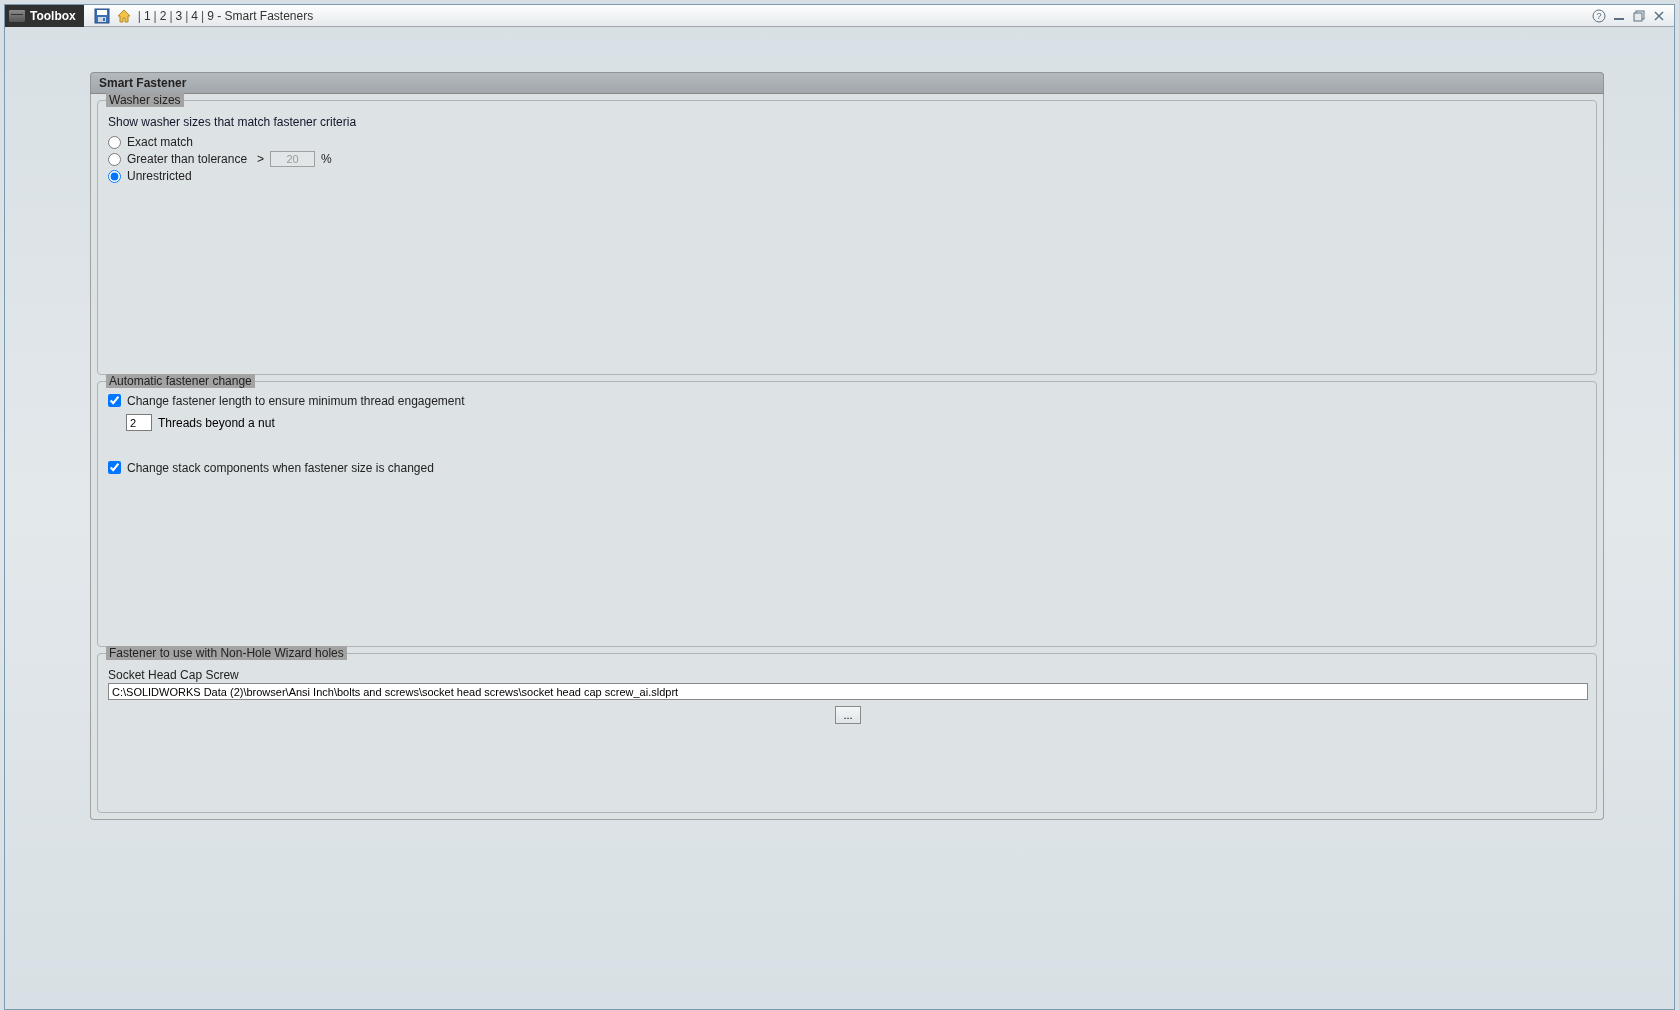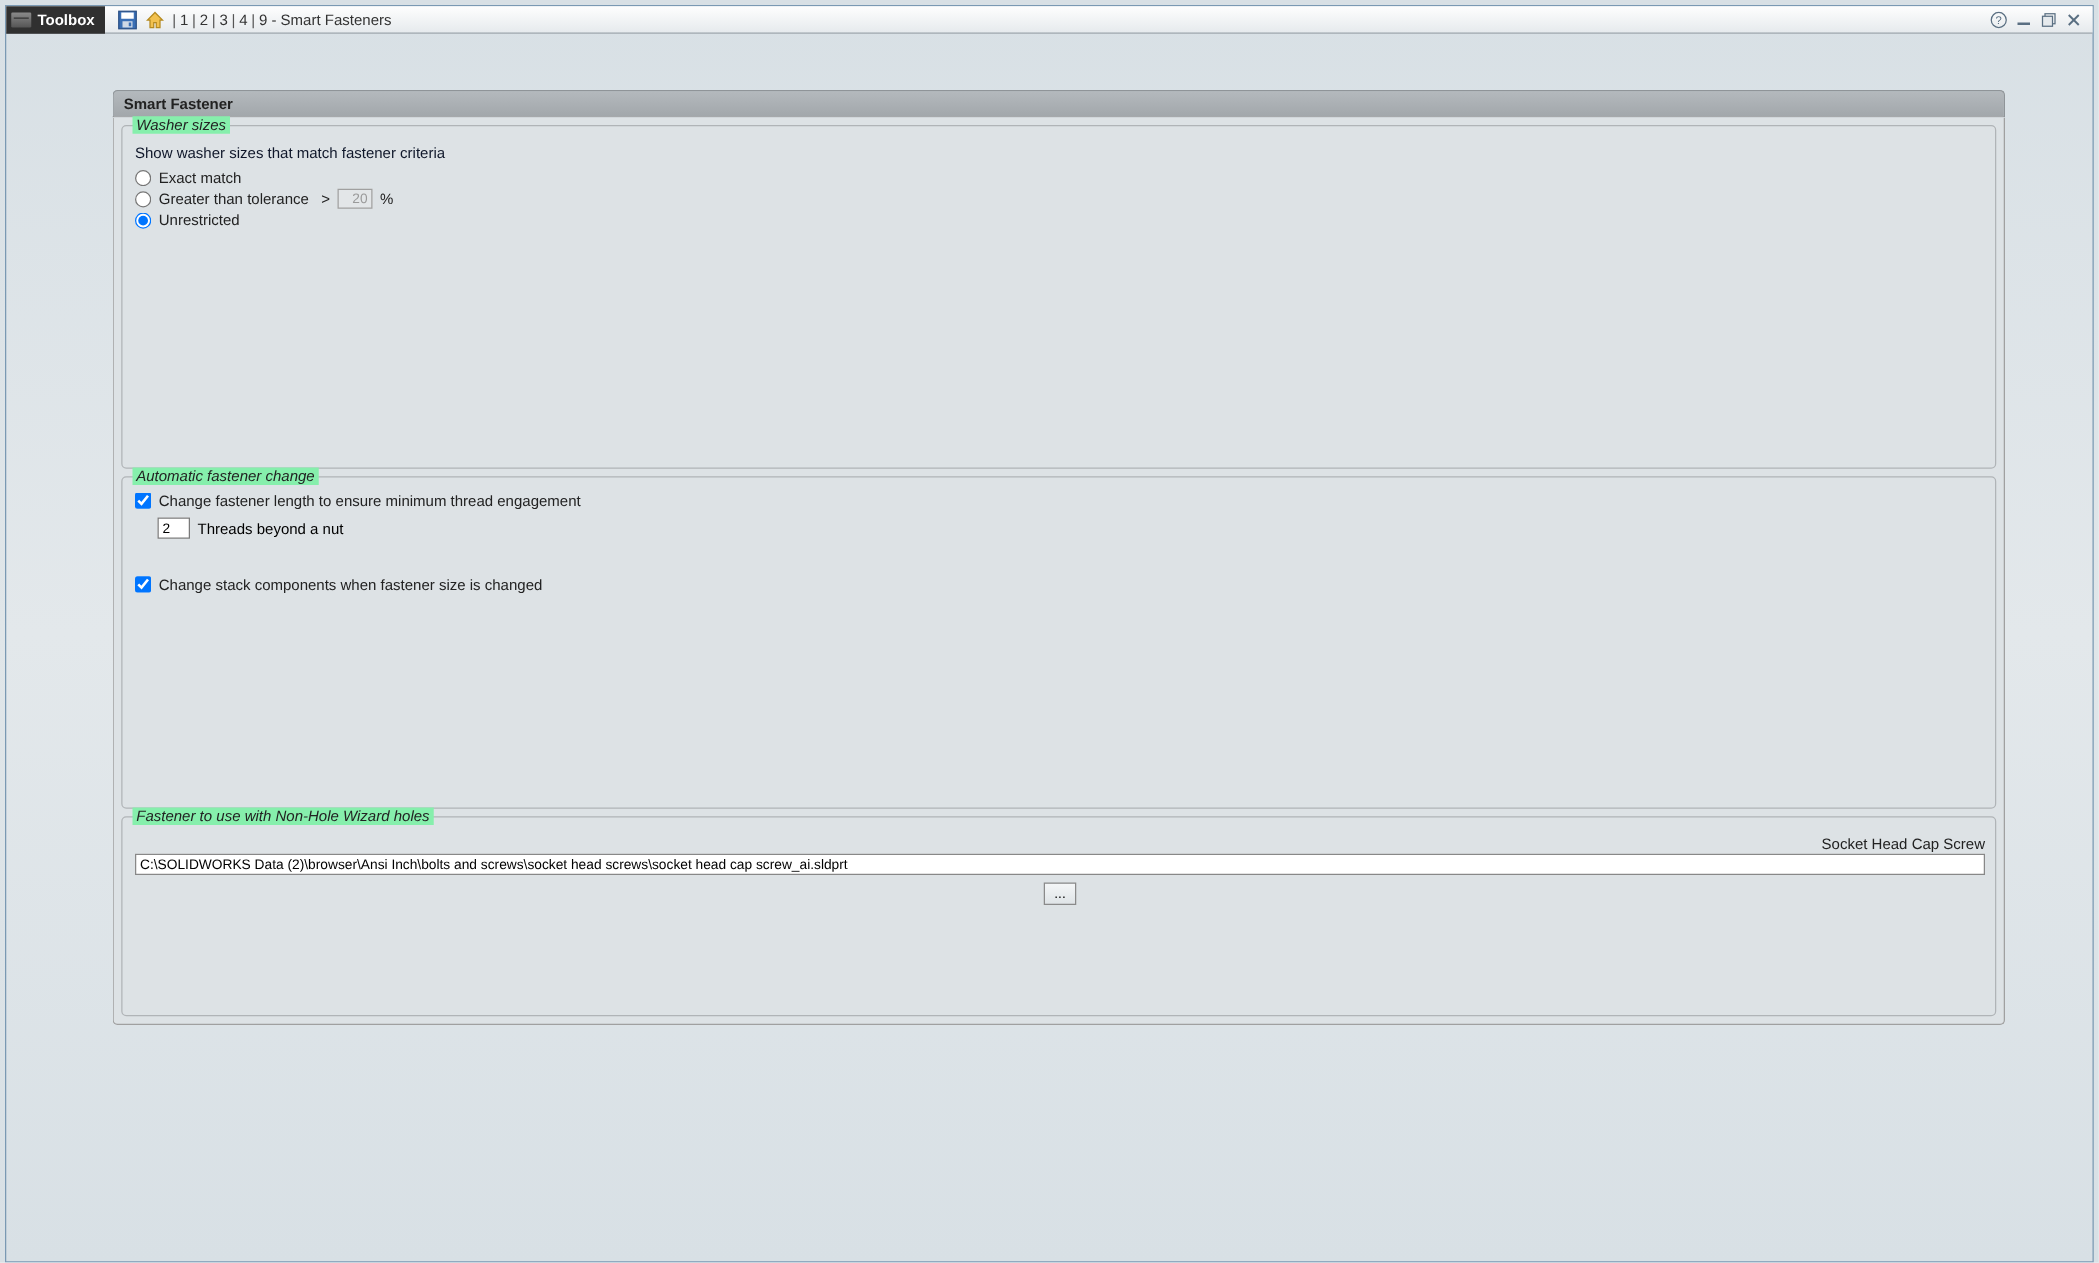--- a/index.html
+++ b/index.html
@@ -138,25 +138,24 @@
       position: relative;
       background: #dde2e5;
     }
     .fieldset + .fieldset {
       margin-top: 6px;
     }
     .fieldset-legend {
       position: absolute;
       top: -8px;
       left: 8px;
-      background: #86efac;
+      background: #a3a3a3;
       padding: 0 3px;
       font-size: 12px;
       color: #222;
-      font-style: italic;
     }
     .fieldset.h-tall-1 { height: 275px; }
     .fieldset.h-tall-2 { height: 266px; }
     .fieldset.h-tall-3 { height: 160px; }
     .hint {
       margin: 6px 0 6px 0;
       color: #0f172a;
     }
     .radio-row {
       display: flex;
@@ -164,28 +163,28 @@
       gap: 6px;
       margin: 2px 0;
       color: #222;
     }
     .radio-row input[type=radio] {
       margin: 0;
       width: 13px;
       height: 13px;
     }
     .inline-input {
-      width: 28px;
+      width: 45px;
       height: 16px;
       font-size: 11px;
       padding: 0 3px;
       border: 1px solid #a0a0a0;
       background: #eee;
       color: #888;
-      text-align: right;
+      text-align: center;
     }
     .inline-input:disabled {
       background: #e3e6e8;
       color: #9a9a9a;
     }
     .gt-label { margin-right: 4px; }
     .check-row {
       display: flex;
       gap: 6px;
       margin: 4px 0;
@@ -212,21 +211,20 @@
       font-size: 11px;
       padding: 0 3px;
       border: 1px solid #7a7a7a;
       background: #fff;
       text-align: left;
     }
     .spacer-v { height: 22px; }
     .file-label {
       margin-top: 6px;
       color: #222;
-      text-align: right;
     }
     .file-input {
       width: 100%;
       height: 17px;
       font-size: 11px;
       padding: 0 3px;
       border: 1px solid #888;
       background: #fff;
       margin-top: 1px;
     }

